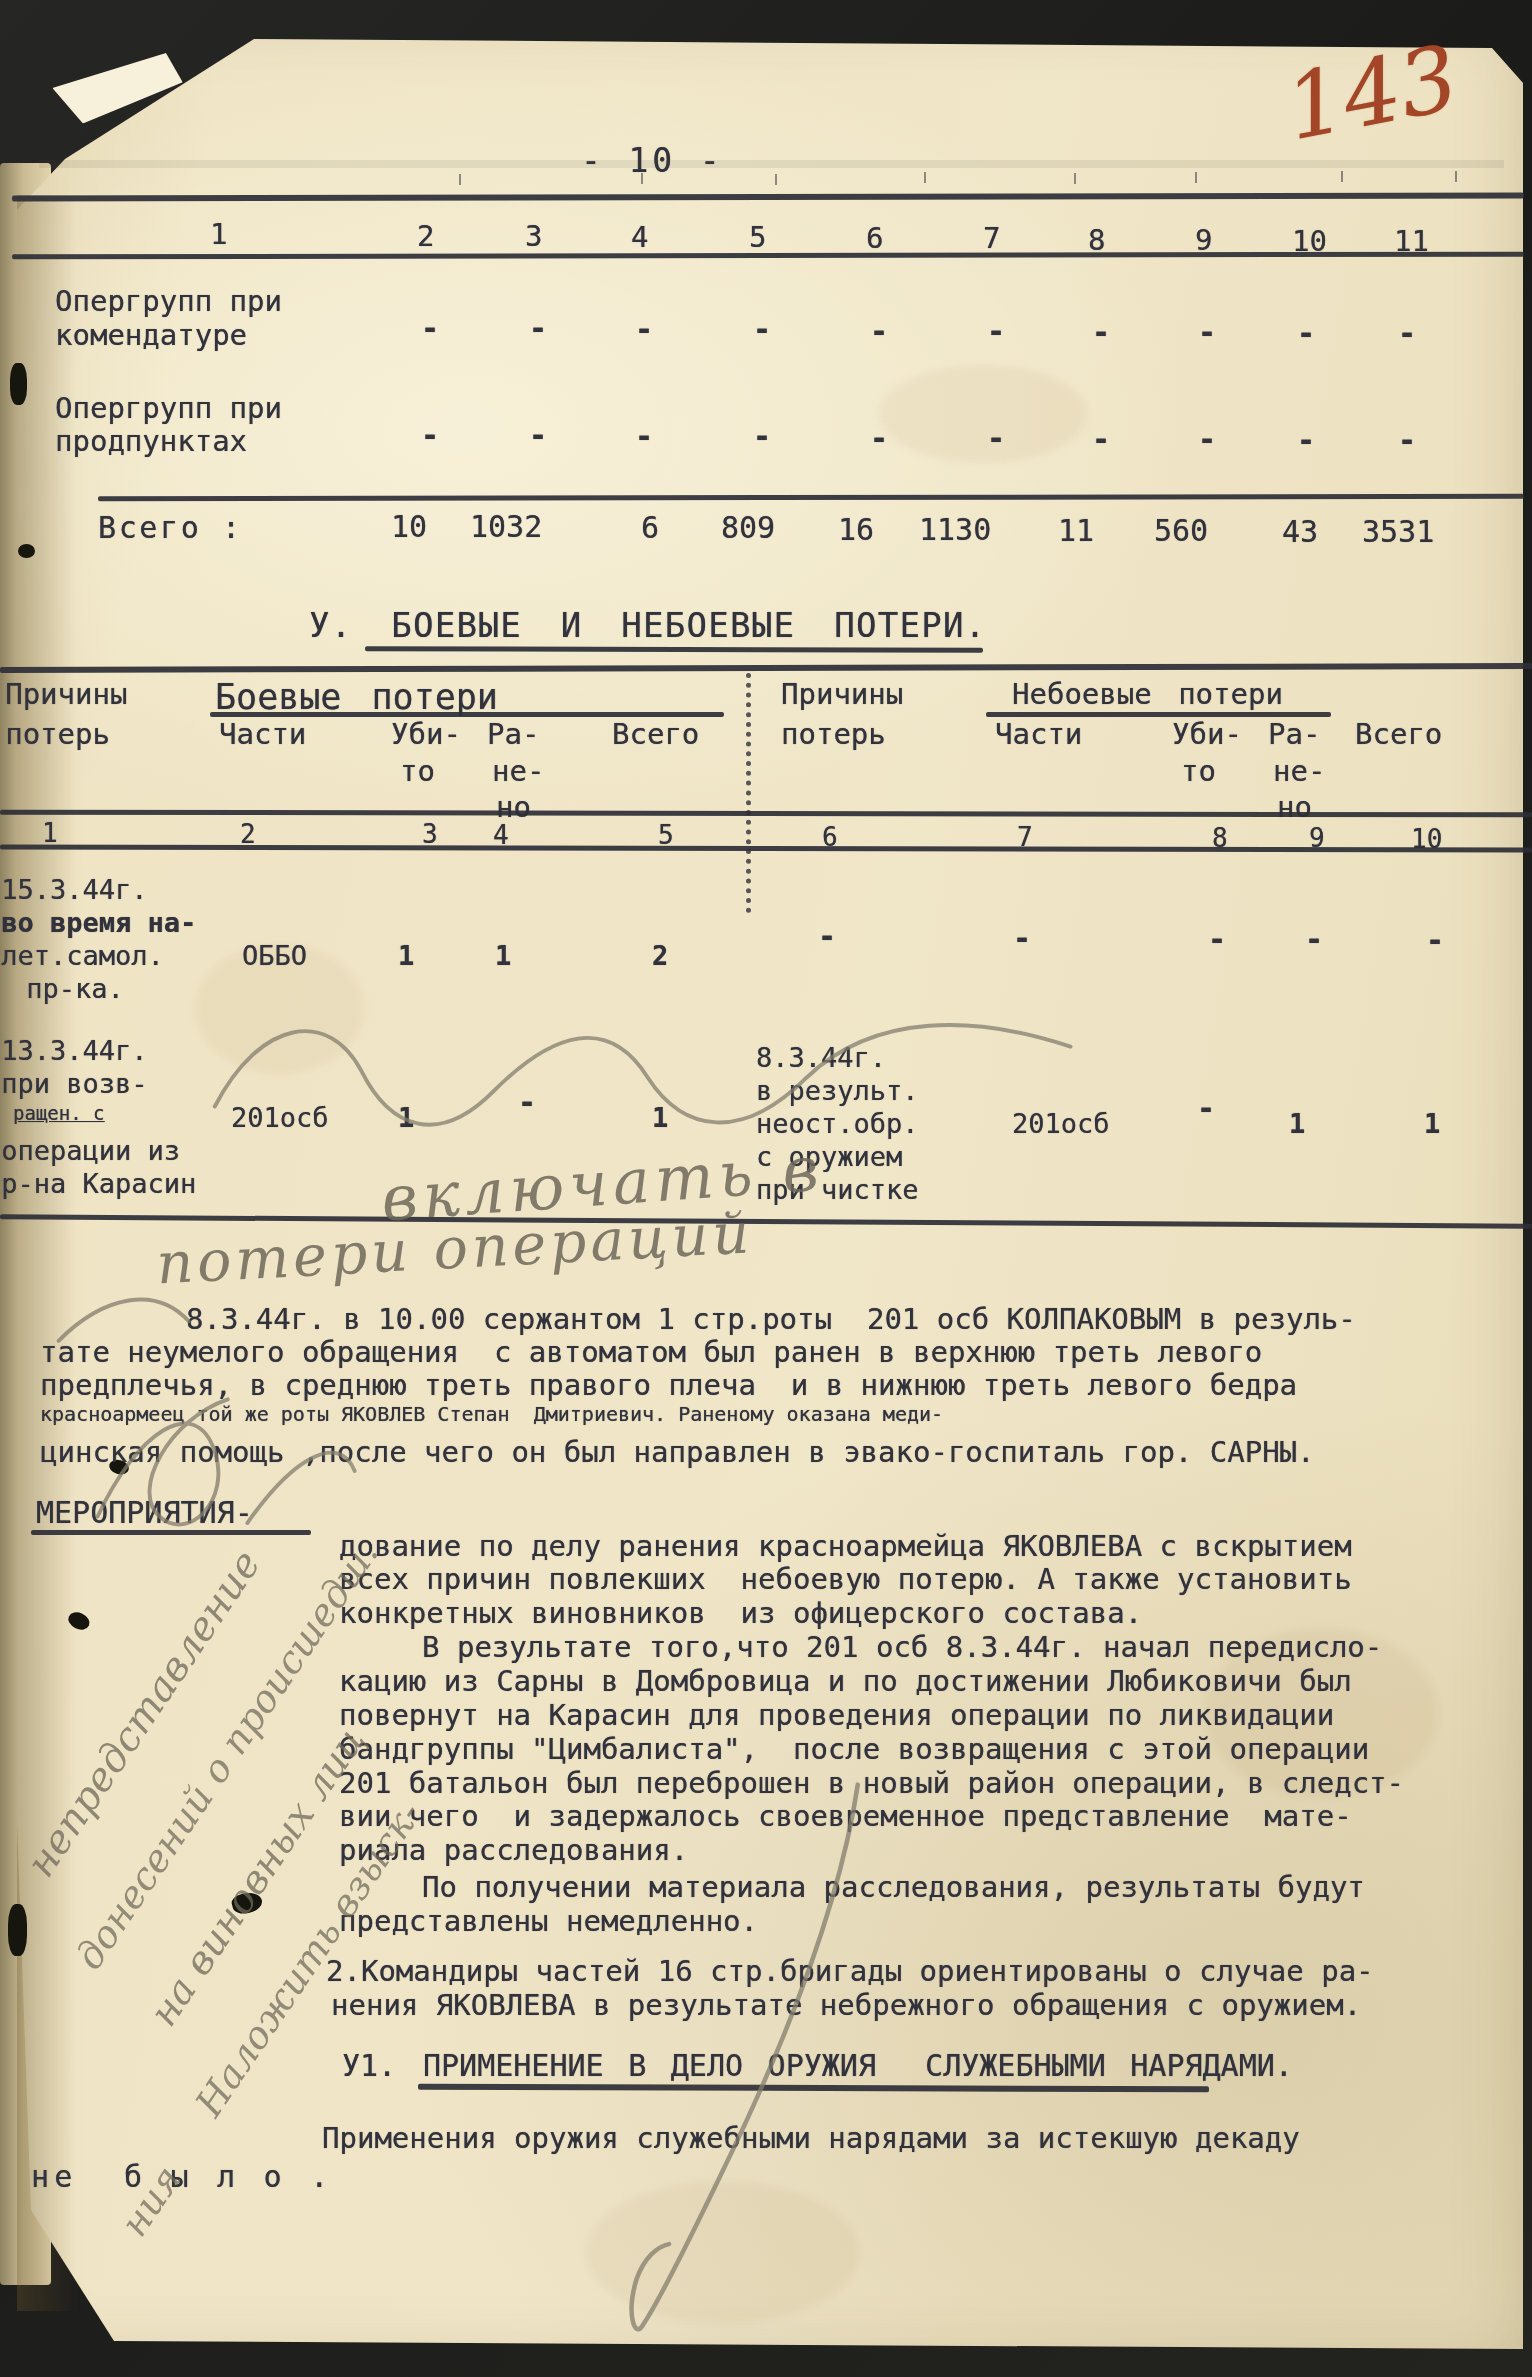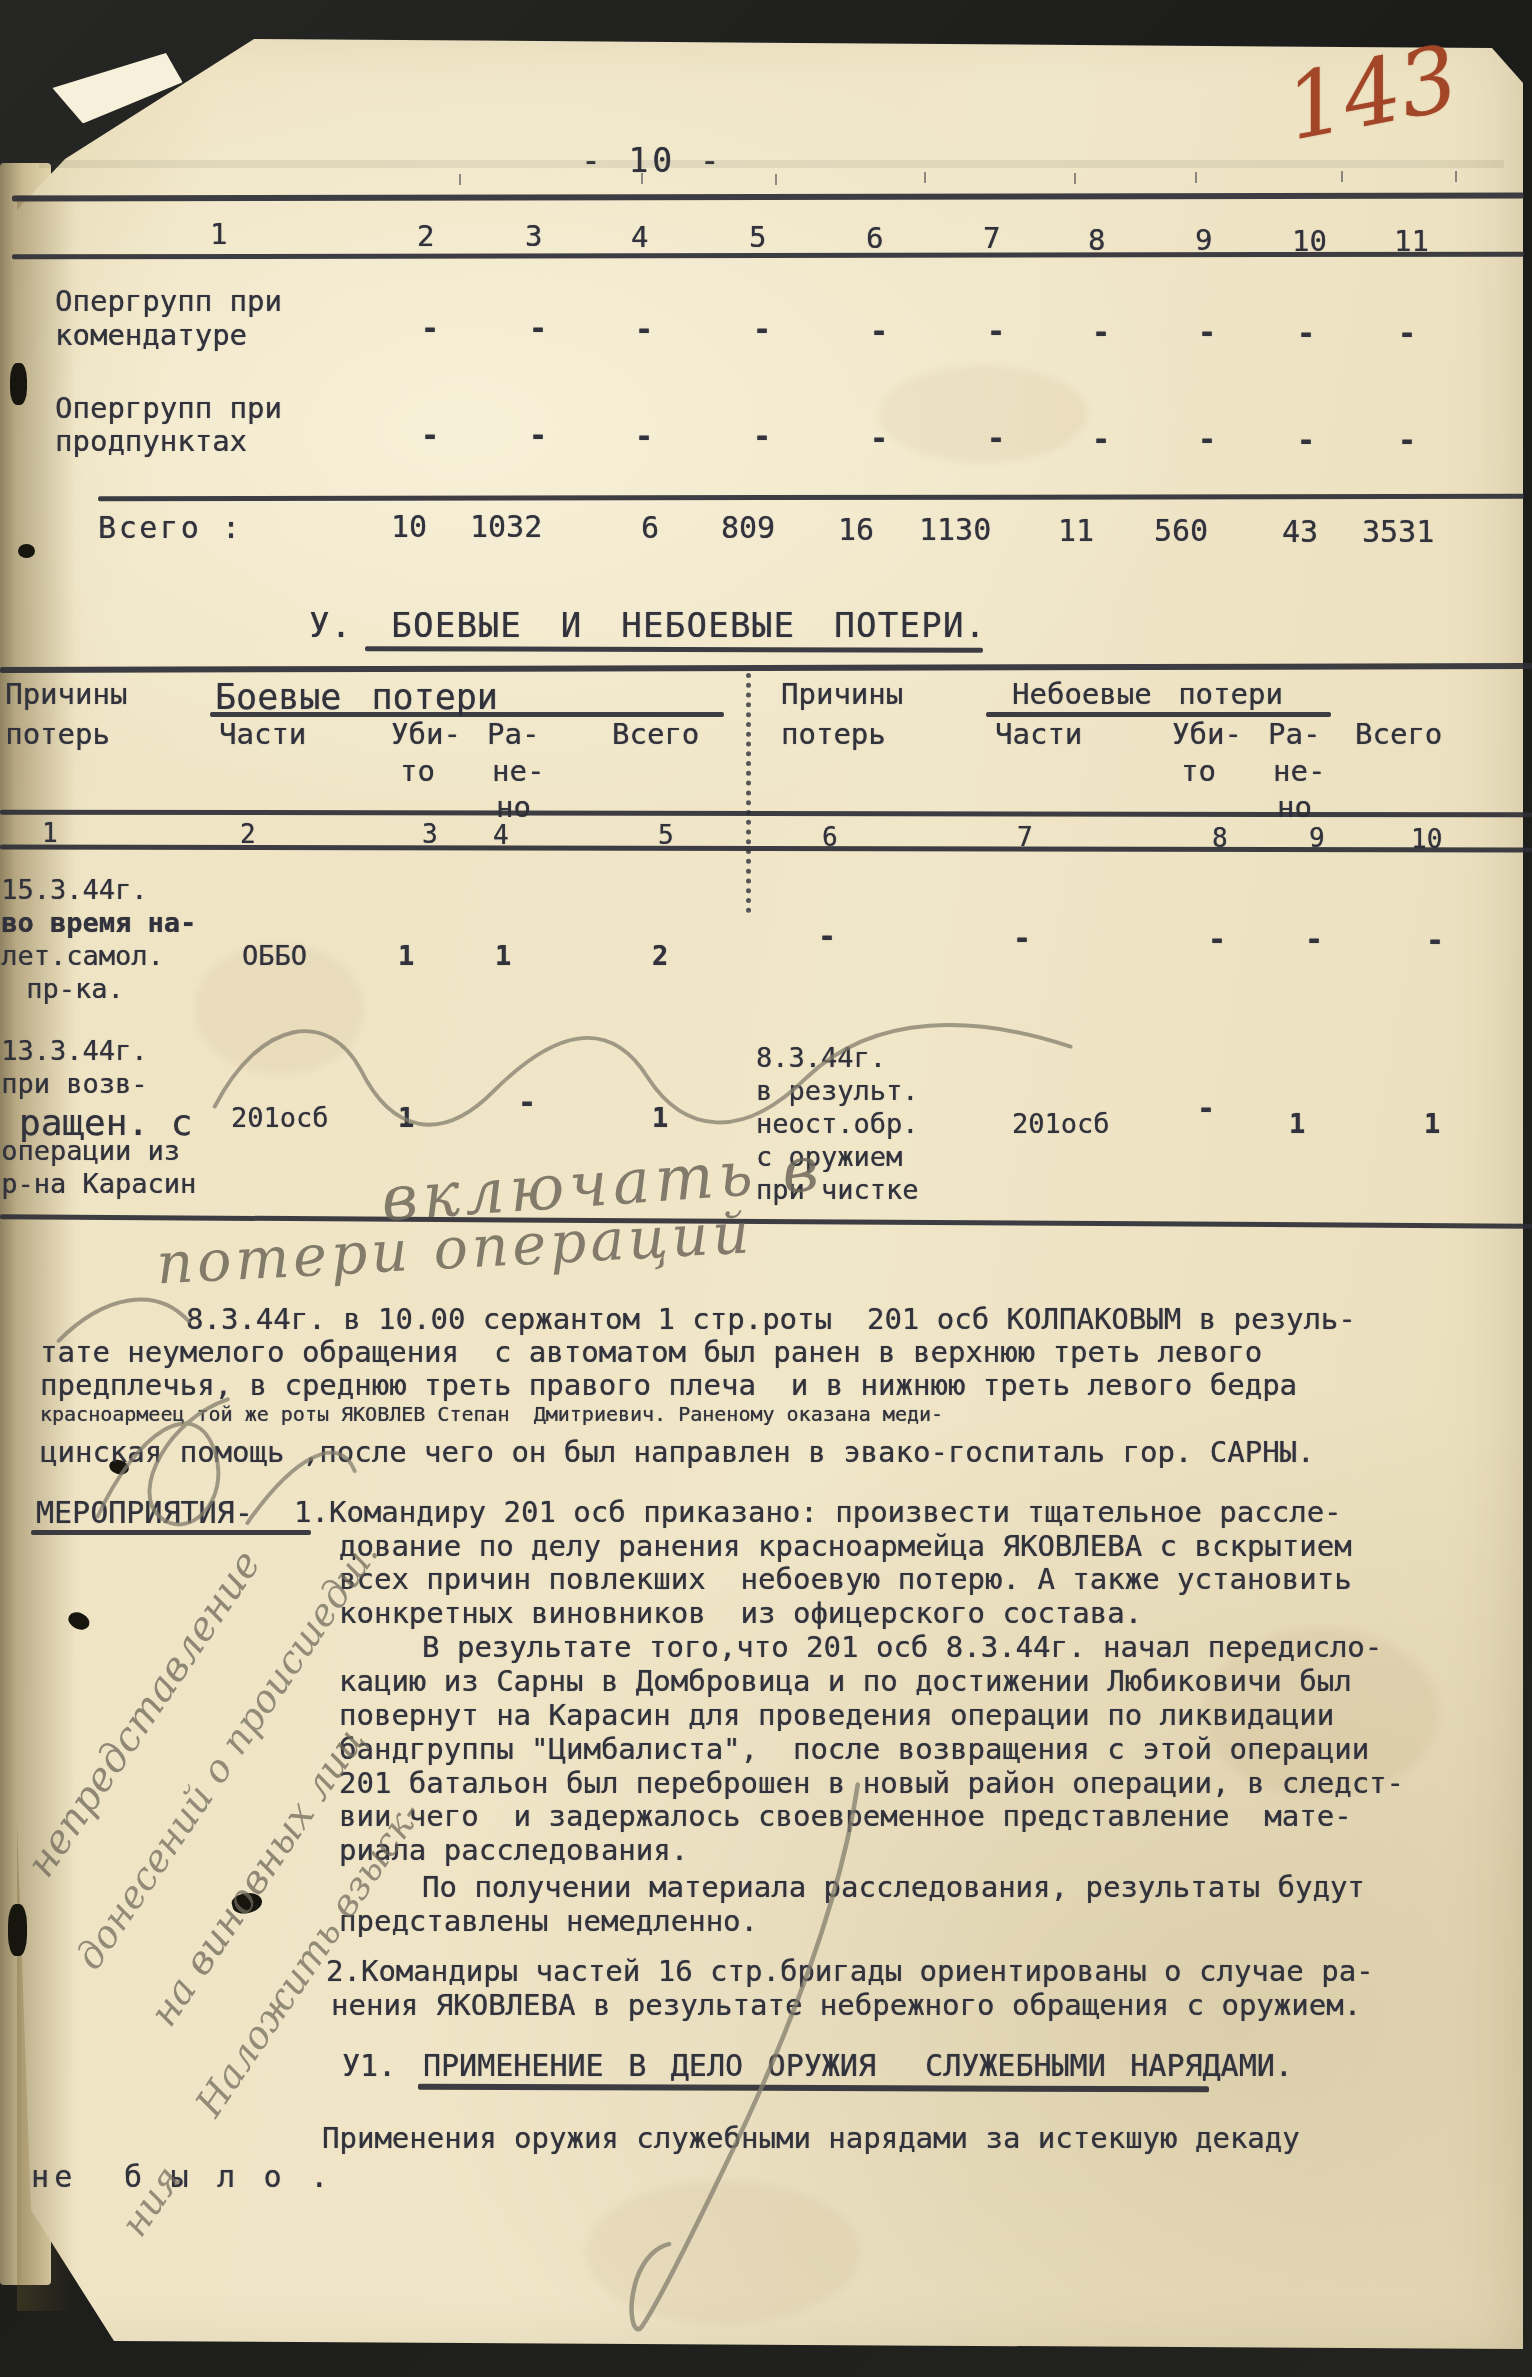--- a/index.html
+++ b/index.html
@@ -179,21 +179,21 @@
   <div class="tw" style="left:495px;top:940px;font-size:27px;font-weight:bold;">1</div>
   <div class="tw" style="left:652px;top:940px;font-size:27px;font-weight:bold;">2</div>
   <div class="tw dash" style="left:818px;top:919px;">-</div>
   <div class="tw dash" style="left:1013px;top:921px;">-</div>
   <div class="tw dash" style="left:1208px;top:922px;">-</div>
   <div class="tw dash" style="left:1305px;top:922px;">-</div>
   <div class="tw dash" style="left:1426px;top:923px;">-</div>
 
   <div class="tw" style="left:1.3px;top:1035px;font-size:27px;">13.3.44г.</div>
   <div class="tw" style="left:1.3px;top:1068px;font-size:27px;">при возв-</div>
-  <div class="tw" style="left:19px;top:1102px;font-size:36px;">ращен. с</div>
+  <div class="tw" style="left:13px;top:1102px;font-size:19px;text-decoration:underline;">ращен. с</div>
   <div class="tw" style="left:1.3px;top:1135px;font-size:27px;">операции из</div>
   <div class="tw" style="left:1.3px;top:1168px;font-size:27px;">р-на Карасин</div>
   <div class="tw" style="left:231px;top:1102px;font-size:27px;">201осб</div>
   <div class="tw" style="left:398px;top:1102px;font-size:27px;font-weight:bold;">1</div>
   <div class="tw dash" style="left:518px;top:1085px;">-</div>
   <div class="tw" style="left:652px;top:1102px;font-size:27px;font-weight:bold;">1</div>
 
   <div class="tw" style="left:756px;top:1042px;font-size:27px;">8.3.44г.</div>
   <div class="tw" style="left:756px;top:1075px;font-size:27px;">в результ.</div>
   <div class="tw" style="left:756px;top:1108px;font-size:27px;">неост.обр.</div>
@@ -210,21 +210,20 @@
   <div class="hw" style="left:156px;top:1215px;font-size:57px;transform:rotate(-3deg);opacity:.85;letter-spacing:3.9px;">потери операций</div>
 
   <div class="tw" style="left:186px;top:1302px;font-size:29px;">8.3.44г. в 10.00 сержантом 1 стр.роты  201 осб КОЛПАКОВЫМ в резуль-</div>
   <div class="tw" style="left:40px;top:1335px;font-size:29px;">тате неумелого обращения  с автоматом был ранен в верхнюю треть левого</div>
   <div class="tw" style="left:40px;top:1368px;font-size:29px;">предплечья, в среднюю треть правого плеча  и в нижнюю треть левого бедра</div>
   <div class="tw" style="left:40px;top:1402px;font-size:20px;">красноармеец той же роты ЯКОВЛЕВ Степан  Дмитриевич. Раненому оказана меди-</div>
   <div class="tw" style="left:40px;top:1435px;font-size:29px;">цинская помощь ,после чего он был направлен в эвако-госпиталь гор. САРНЫ.</div>
 
   <div class="tw" style="left:36px;top:1495px;font-size:30px;">МЕРОПРИЯТИЯ-</div>
   <div class="rule" style="left:31px;top:1530px;width:280px;height:4.6px;"></div>
-  <div class="tw" style="left:294px;top:1495px;font-size:29px;">1.Командиру 201 осб приказано: произвести тщательное рассле-</div>
   <div class="tw" style="left:339px;top:1529px;font-size:29px;">дование по делу ранения красноармейца ЯКОВЛЕВА с вскрытием</div>
   <div class="tw" style="left:339px;top:1562px;font-size:29px;">всех причин повлекших  небоевую потерю. А также установить</div>
   <div class="tw" style="left:339px;top:1596px;font-size:29px;">конкретных виновников  из офицерского состава.</div>
   <div class="tw" style="left:422px;top:1630px;font-size:29px;">В результате того,что 201 осб 8.3.44г. начал передисло-</div>
   <div class="tw" style="left:339px;top:1664px;font-size:29px;">кацию из Сарны в Домбровица и по достижении Любиковичи был</div>
   <div class="tw" style="left:339px;top:1698px;font-size:29px;">повернут на Карасин для проведения операции по ликвидации</div>
   <div class="tw" style="left:339px;top:1732px;font-size:29px;">бандгруппы "Цимбалиста",  после возвращения с этой операции</div>
   <div class="tw" style="left:339px;top:1766px;font-size:29px;">201 батальон был переброшен в новый район операции, в следст-</div>
   <div class="tw" style="left:339px;top:1799px;font-size:29px;">вии чего  и задержалось своевременное представление  мате-</div>
   <div class="tw" style="left:339px;top:1833px;font-size:29px;">риала расследования.</div>

